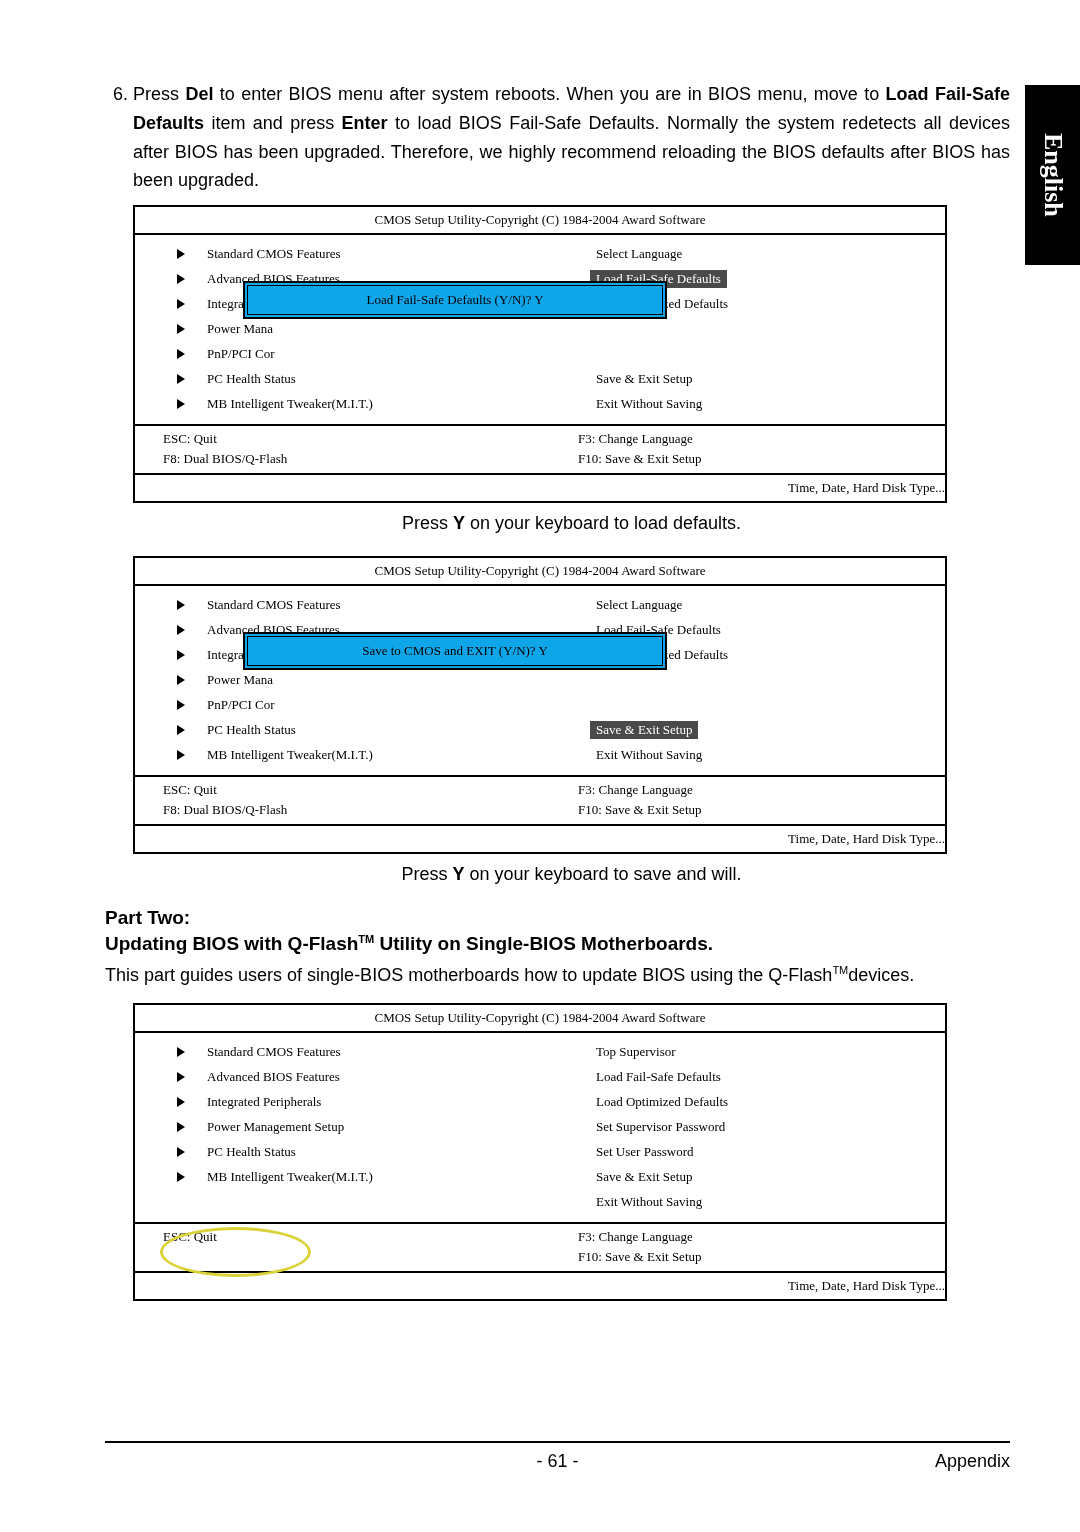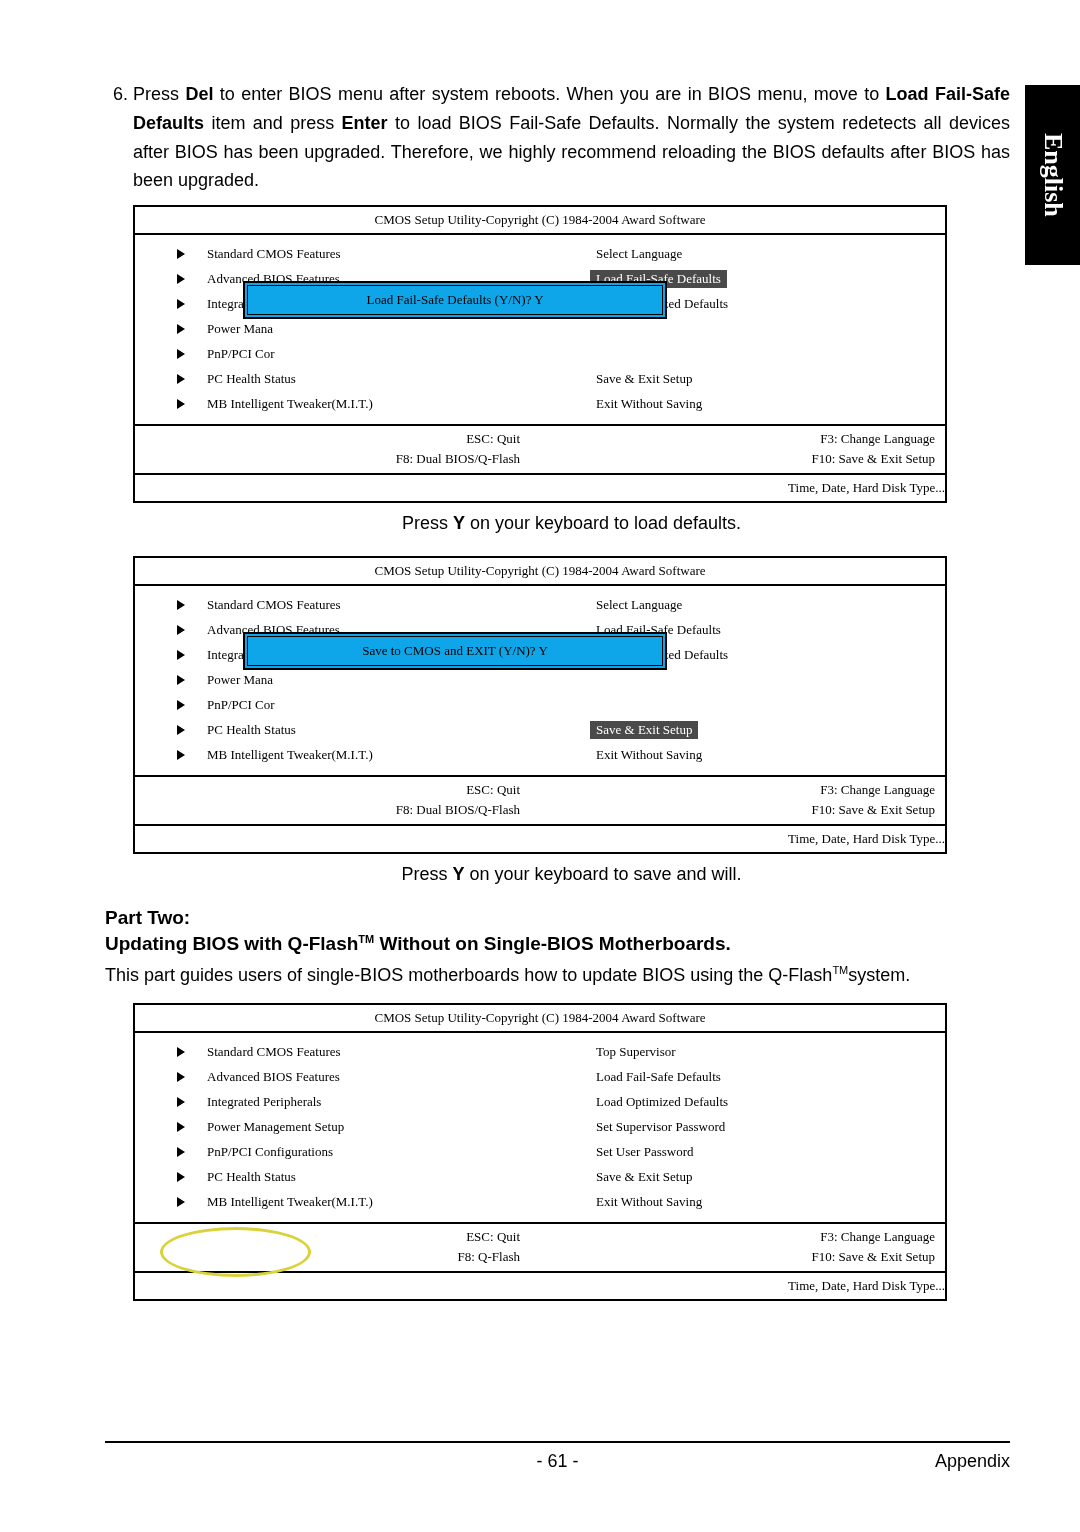--- a/index.html
+++ b/index.html
@@ -14,21 +14,21 @@
   .bios-main{display:flex;border-bottom:2px solid #000;position:relative;padding:6px 0 8px 0;}
   .bios-col{flex:1;}
   .bios-col.left{padding-left:42px;}
   .bios-col.right{padding-left:70px;}
   .bios-item{display:flex;align-items:center;height:25px;}
   .tri{display:inline-block;width:0;height:0;border-top:5px solid transparent;border-bottom:5px solid transparent;border-left:8px solid #000;margin-right:22px;}
   .bios-right-item{height:25px;display:flex;align-items:center;}
   .hilite{background:#4a4a4a;color:#fff;padding:1px 6px;margin-left:-6px;}
   .dialog{position:absolute;left:108px;top:46px;width:420px;border:2px solid #000;background:#0ea5e9;z-index:5;}
   .dialog-inner{border:1px solid #000;margin:2px;padding:6px 10px;text-align:center;}
-  .bios-keys{display:flex;border-bottom:2px solid #000;padding:3px 10px 5px 28px;text-align:right;}
+  .bios-keys{display:flex;border-bottom:2px solid #000;padding:3px 10px 5px 28px;}
   .bios-keys .kcol{flex:1;line-height:1.5;}
   .bios-foot{text-align:right;padding:5px 0;}
   .caption{font-size:18px;text-align:center;margin:6px 0 22px 28px;}
   .part-head{font-size:19px;font-weight:bold;margin-top:8px;}
   .part-sub{font-size:19px;font-weight:bold;margin-top:4px;}
   sup{font-size:11px;}
   .part-body{font-size:18px;margin-top:6px;line-height:1.55;}
   .hi-oval{position:absolute;left:25px;bottom:22px;width:145px;height:44px;border:3px solid #d9d23b;border-radius:50%;z-index:10;}
   .footer{position:absolute;bottom:60px;left:105px;right:70px;border-top:2px solid #000;display:flex;justify-content:space-between;padding-top:8px;font-size:18px;}
   .bios-main.nopos{position:relative;}
@@ -189,24 +189,24 @@
     </div>
     <div class="bios-foot">Time, Date, Hard Disk Type...</div>
   </div>
 
   <div class="caption">
     <span>Press </span><span class="b">Y</span><span> on your keyboard to save and will.</span>
   </div>
 
   <div class="part-head">Part Two:</div>
   <div class="part-sub">
-    <span>Updating BIOS with Q-Flash</span><sup>TM</sup><span> Without on Single-BIOS Motherboards.</span>
+    <span>Updating BIOS with Q-Flash</span><sup>TM</sup><span> Utility on Single-BIOS Motherboards.</span>
   </div>
   <div class="part-body">
-    <span>This part guides users of single-BIOS motherboards how to update BIOS using the Q-Flash</span><sup>TM</sup><span>system.</span>
+    <span>This part guides users of single-BIOS motherboards how to update BIOS using the Q-Flash</span><sup>TM</sup><span>devices.</span>
   </div>
 
   <div class="bios-box" style="margin-left:28px;margin-top:14px;position:relative;">
     <div class="bios-title">CMOS Setup Utility-Copyright (C) 1984-2004 Award Software</div>
     <div class="bios-main">
       <div class="bios-col left">
         <div class="bios-item">
             <span class="tri"></span>
             <span>Standard CMOS Features</span>
           </div>
@@ -217,24 +217,20 @@
         <div class="bios-item">
             <span class="tri"></span>
             <span>Integrated Peripherals</span>
           </div>
         <div class="bios-item">
             <span class="tri"></span>
             <span>Power Management Setup</span>
           </div>
         <div class="bios-item">
             <span class="tri"></span>
-            <span>PnP/PCI Configurations</span>
-          </div>
-        <div class="bios-item">
-            <span class="tri"></span>
             <span>PC Health Status</span>
           </div>
         <div class="bios-item">
             <span class="tri"></span>
             <span>MB Intelligent Tweaker(M.I.T.)</span>
           </div>
       </div>
       <div class="bios-col right">
         <div class="bios-right-item">
             <span>Top Supervisor</span>
@@ -255,21 +251,20 @@
             <span>Save &amp; Exit Setup</span>
           </div>
         <div class="bios-right-item">
             <span>Exit Without Saving</span>
           </div>
       </div>
     </div>
     <div class="bios-keys" style="position:relative;">
       <div class="kcol">
         <div>ESC: Quit</div>
-        <div>F8: Q-Flash</div>
       </div>
       <div class="kcol" style="padding-left:58px;">
         <div>F3: Change Language</div>
         <div>F10: Save &amp; Exit Setup</div>
       </div>
     </div>
     <div class="bios-foot">Time, Date, Hard Disk Type...</div>
     <div class="hi-oval"></div>
   </div>
 

